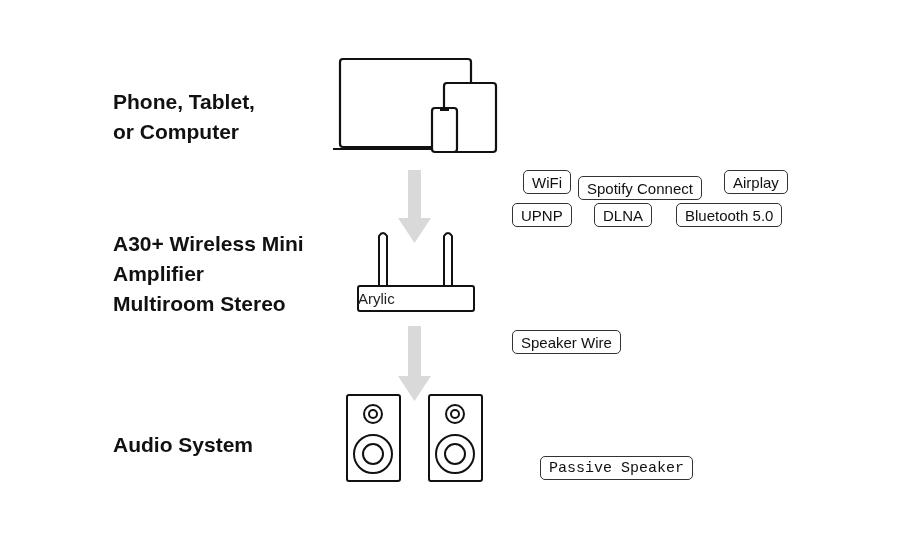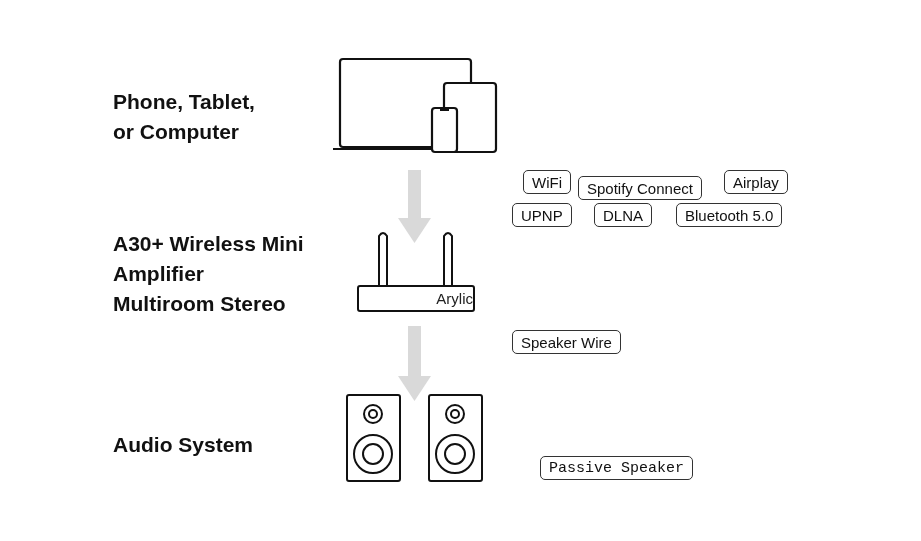--- a/index.html
+++ b/index.html
@@ -61,21 +61,21 @@
     <g>
       <rect x="429" y="395" width="53" height="86" rx="2" fill="#fff"></rect>
       <circle cx="455" cy="414" r="9"></circle>
       <circle cx="455" cy="414" r="4"></circle>
       <circle cx="455" cy="454" r="19"></circle>
       <circle cx="455" cy="454" r="10"></circle>
     </g>
   </g>
 </svg>
 
-<div style="position:absolute;left:358px;top:288px;width:115px;text-align:right;font-size:15px;line-height:22px;color:#222;font-weight:300;">Arylic</div>
+<div style="position:absolute;left:358px;top:288px;width:115px;text-align:left;font-size:15px;line-height:22px;color:#222;font-weight:300;">Arylic</div>
 
 <div class="tag" style="left:523px;top:170px;">WiFi</div>
 <div class="tag" style="left:578px;top:176px;">Spotify Connect</div>
 <div class="tag" style="left:704px;top:170px;margin-left:20px;">Airplay</div>
 <div class="tag" style="left:512px;top:203px;">UPNP</div>
 <div class="tag" style="left:594px;top:203px;">DLNA</div>
 <div class="tag" style="left:676px;top:203px;">Bluetooth 5.0</div>
 <div class="tag" style="left:512px;top:330px;">Speaker Wire</div>
 <div class="tag" style="left:540px;top:456px;font-family:Liberation Mono, monospace;">Passive Speaker</div>
 

